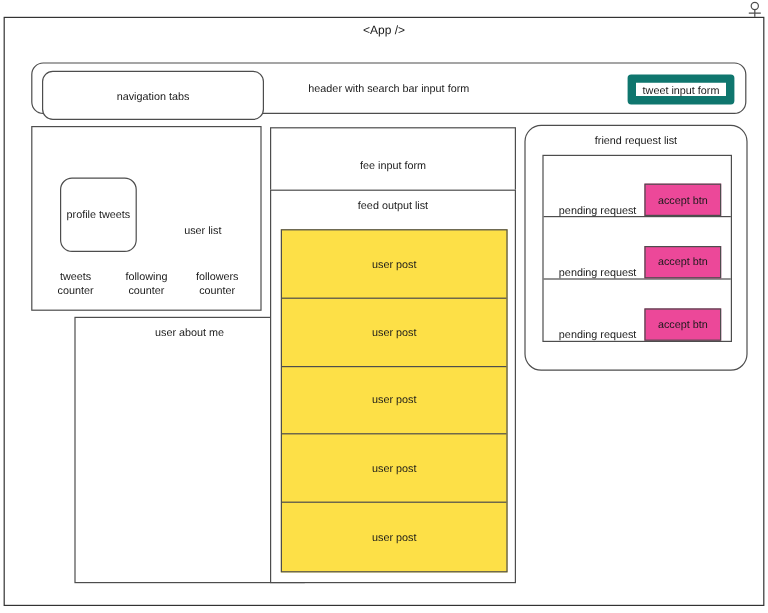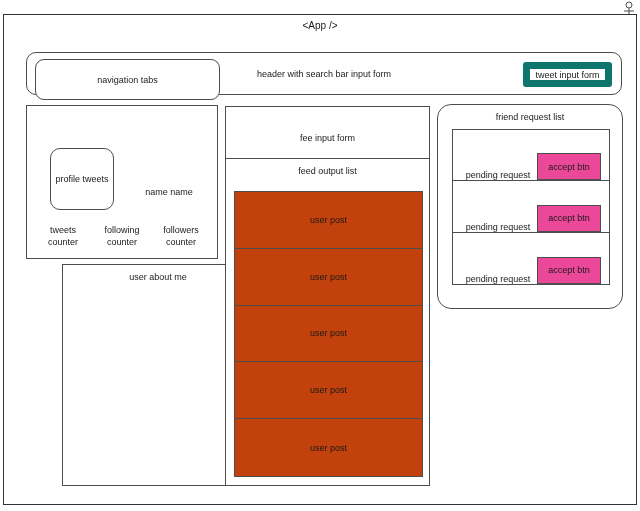--- a/index.html
+++ b/index.html
@@ -192,21 +192,21 @@
     display: block;
   }
   #posts {
     position: absolute;
     left: 8px;
     top: 32px;
     width: 189px;
     height: 286px;
     border: 1px solid #4d4d4d;
     box-sizing: border-box;
-    background: #c2410c;
+    background: #fde047;
   }
   .post {
     height: 20%;
     border-bottom: 1px solid #4d4d4d;
     box-sizing: border-box;
     display: flex;
     align-items: center;
     justify-content: center;
   }
   .post:last-child { border-bottom: none; }
@@ -283,21 +283,21 @@
       <div id="header-label">header with search bar input form</div>
       <div id="tweet-input">
         <span class="lbl">tweet input form</span>
       </div>
     </div>
 
     <div class="box" id="profile-panel">
       <div id="profile-picture">
         <span class="lbl">profile tweets</span>
       </div>
-      <div id="user-name" class="lbl">name name</div>
+      <div id="user-name" class="lbl">user list</div>
       <div id="counters">
         <div class="counter">
           <div class="lbl">tweets</div>
           <div class="lbl">counter</div>
         </div>
         <div class="counter">
           <div class="lbl">following</div>
           <div class="lbl">counter</div>
         </div>
         <div class="counter">

